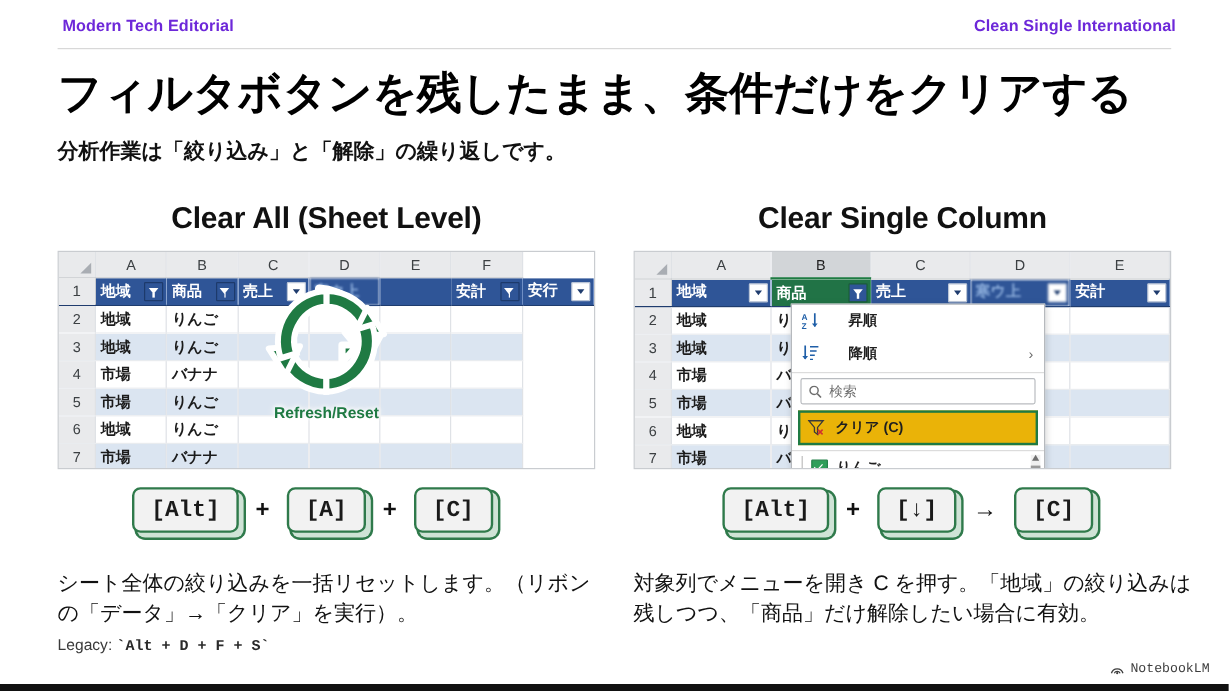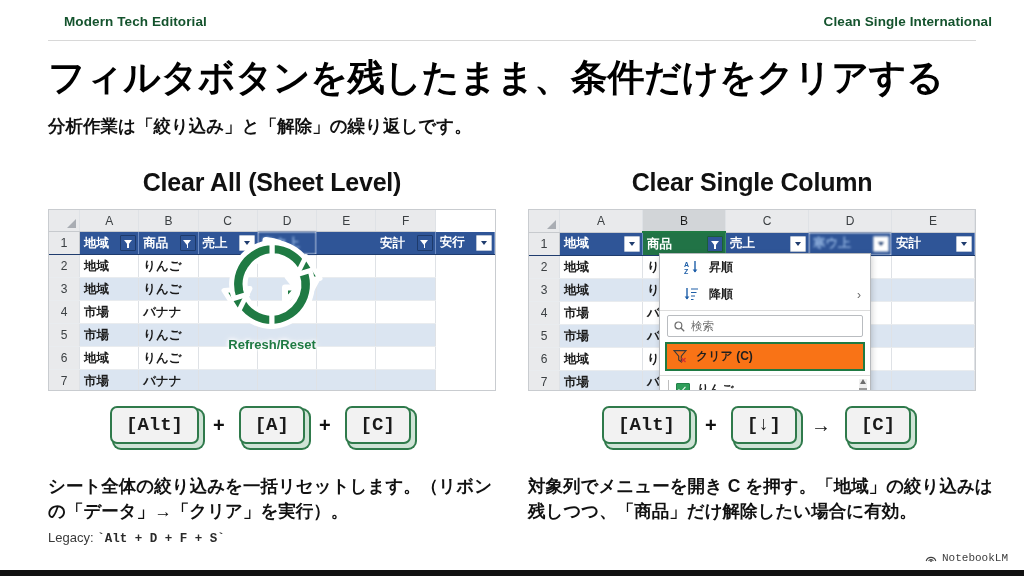--- a/index.html
+++ b/index.html
@@ -12,30 +12,30 @@
     height: 576px;
     overflow: hidden;
     font-family: "Liberation Sans", "DejaVu Sans", sans-serif;
     color: #111111;
     position: relative;
   }
 
   
   .slide-header {
     position: absolute;
-    left: 64px;
+    left: 52px;
     top: 14px;
     width: 928px;
     display: flex;
     justify-content: space-between;
     align-items: baseline;
     font-size: 13.5px;
     font-weight: 700;
     letter-spacing: .1px;
-    color: #14532d;
+    color: #6d28d9;
   }
   .rule {
     position: absolute;
     left: 48px;
     top: 40px;
     width: 928px;
     height: 1px;
     background: #d8d8d8;
   }
 
@@ -245,22 +245,22 @@
     width: 210px;
     background: #ffffff;
     border: 1px solid #b6b9bd;
     box-shadow: 1px 2px 6px rgba(0,0,0,.18);
     font-size: 12px;
     z-index: 5;
   }
   .dd-item {
     display: flex;
     align-items: center;
-    gap: 10px;
-    padding: 5px 24px;
+    gap: 24px;
+    padding: 5px 8px;
     color: #1f1f1f;
     font-weight: 700;
     position: relative;
   }
   .dd-item .chev {
     position: absolute;
     right: 9px;
     color: #6b6b6b;
     font-weight: 400;
     font-size: 12px;
@@ -274,21 +274,21 @@
     display: flex;
     align-items: center;
     gap: 6px;
     padding: 0 6px;
     color: #6d6d6d;
     font-size: 11.5px;
   }
   .dd-clear {
     margin: 0 5px 4px 5px;
     border: 2px solid #1f7a43;
-    background: #f97316;
+    background: #eab308;
     display: flex;
     align-items: center;
     gap: 8px;
     padding: 4px 6px;
     font-weight: 700;
     color: #1f1f1f;
     font-size: 12px;
   }
   .dd-list {
     border-top: 1px solid #dcdcdc;
@@ -373,21 +373,21 @@
   .plus {
     font-size: 20px;
     font-weight: 800;
     color: #111;
   }
 
   
   .caption {
     position: absolute;
     font-size: 17.5px;
-    font-weight: 700;
+    font-weight: 400;
     line-height: 1.42;
     color: #111;
   }
   .caption.left  { left: 48px;  top: 474px; width: 456px; }
   .caption.right { left: 528px; top: 474px; width: 466px; }
   .legacy {
     position: absolute;
     left: 48px;
     top: 530px;
     font-size: 13px;

